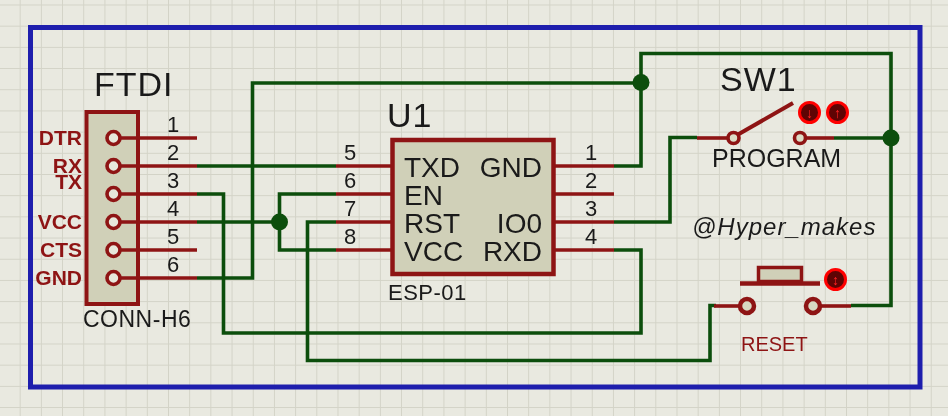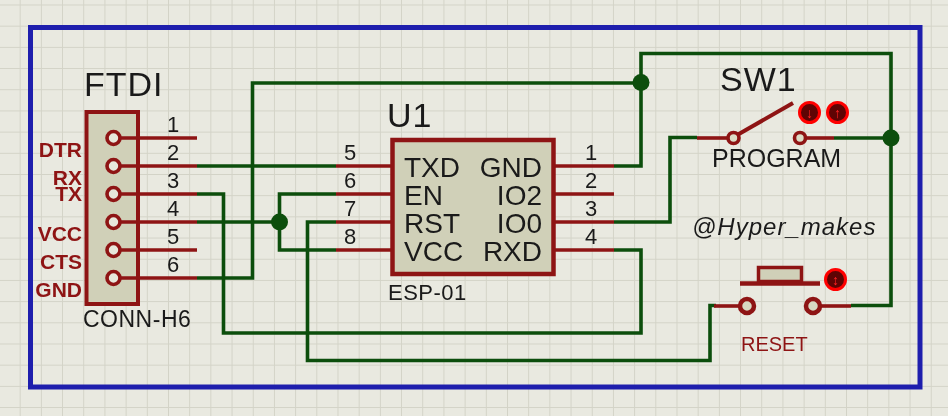--- a/index.html
+++ b/index.html
@@ -10,21 +10,21 @@
     background-image:
       linear-gradient(#D3D3C7 1px, transparent 1px),
       linear-gradient(90deg, #D3D3C7 1px, transparent 1px);
     background-size:21.2px 21.2px;
     background-position:-1.5px 4.5px;
   }
   #wires-svg{position:absolute;left:0;top:0;}
   .label{position:absolute;white-space:nowrap;color:#1A1A1A;line-height:1;}
   .ref{font-size:34px;letter-spacing:1px;}
   .pnum{font-size:22px;text-align:center;}
-  .pinname{font-size:21px;color:#8E1414;text-align:right;font-weight:bold;margin-top:12px;}
+  .pinname{font-size:21px;color:#8E1414;text-align:right;font-weight:bold;}
   .partlbl{font-size:23px;letter-spacing:0.5px;}
   .innerpin{font-size:28px;}
   .right-align{text-align:right;}
   .center{text-align:left;}
   .redtext{color:#8E1414;}
   .italic{font-style:italic;margin-top:15px;}
   .int-btn{
     position:absolute;width:23px;height:23px;border-radius:50%;
     background:#5E0404;border:3px solid #FF0000;box-sizing:border-box;
     color:#FF2222;display:flex;align-items:center;justify-content:center;
@@ -100,21 +100,21 @@
     <g>
       <line x1="714" y1="306" x2="739" y2="306" stroke="#8E1414" stroke-width="3.6"></line>
       <line x1="821" y1="306" x2="851" y2="306" stroke="#8E1414" stroke-width="3.6"></line>
       <line x1="740" y1="283.5" x2="820" y2="283.5" stroke="#8E1414" stroke-width="4.5"></line>
       <rect x="758.5" y="267.5" width="43" height="14" fill="#D0D0B8" stroke="#8E1414" stroke-width="3.5"></rect>
       <circle cx="747" cy="306" r="7" fill="#D8D8C2" stroke="#8E1414" stroke-width="4.5"></circle>
       <circle cx="813" cy="306" r="7" fill="#D8D8C2" stroke="#8E1414" stroke-width="4.5"></circle>
     </g>
   </svg>
 
-  <div class="label ref" style="left:84px;top:67px">FTDI</div>
+  <div class="label ref" style="left:94px;top:67px">FTDI</div>
   <div class="label partlbl" style="left:83px;top:308px">CONN-H6</div>
 
   <div class="label pinname" style="left:18px;top:127px;width:64px">DTR</div>
   <div class="label pinname" style="left:18px;top:155px;width:64px">RX</div>
   <div class="label pinname" style="left:18px;top:171px;width:64px">TX</div>
   <div class="label pinname" style="left:18px;top:211px;width:64px">VCC</div>
   <div class="label pinname" style="left:18px;top:239px;width:64px">CTS</div>
   <div class="label pinname" style="left:18px;top:267px;width:64px">GND</div>
 
   <div class="label pnum" style="left:158px;top:114px;width:30px">1</div>
@@ -136,21 +136,20 @@
   <div class="label pnum" style="left:577px;top:170px;width:28px">2</div>
   <div class="label pnum" style="left:577px;top:198px;width:28px">3</div>
   <div class="label pnum" style="left:577px;top:226px;width:28px">4</div>
 
   <div class="label innerpin" style="left:404px;top:154px">TXD</div>
   <div class="label innerpin" style="left:404px;top:182px">EN</div>
   <div class="label innerpin" style="left:404px;top:210px">RST</div>
   <div class="label innerpin" style="left:404px;top:238px">VCC</div>
 
   <div class="label innerpin right-align" style="left:442px;top:154px;width:100px">GND</div>
-  <div class="label innerpin right-align" style="left:442px;top:182px;width:100px">IO2</div>
   <div class="label innerpin right-align" style="left:442px;top:210px;width:100px">IO0</div>
   <div class="label innerpin right-align" style="left:442px;top:238px;width:100px">RXD</div>
 
   <div class="label ref" style="left:720px;top:62px">SW1</div>
   <div class="label center" style="left:712px;top:146px;width:134px;font-size:25px">PROGRAM</div>
   <div class="int-btn" style="left:798px;top:101px">
       <span>↓</span>
     </div>
   <div class="int-btn" style="left:826px;top:101px">
       <span>↑</span>

